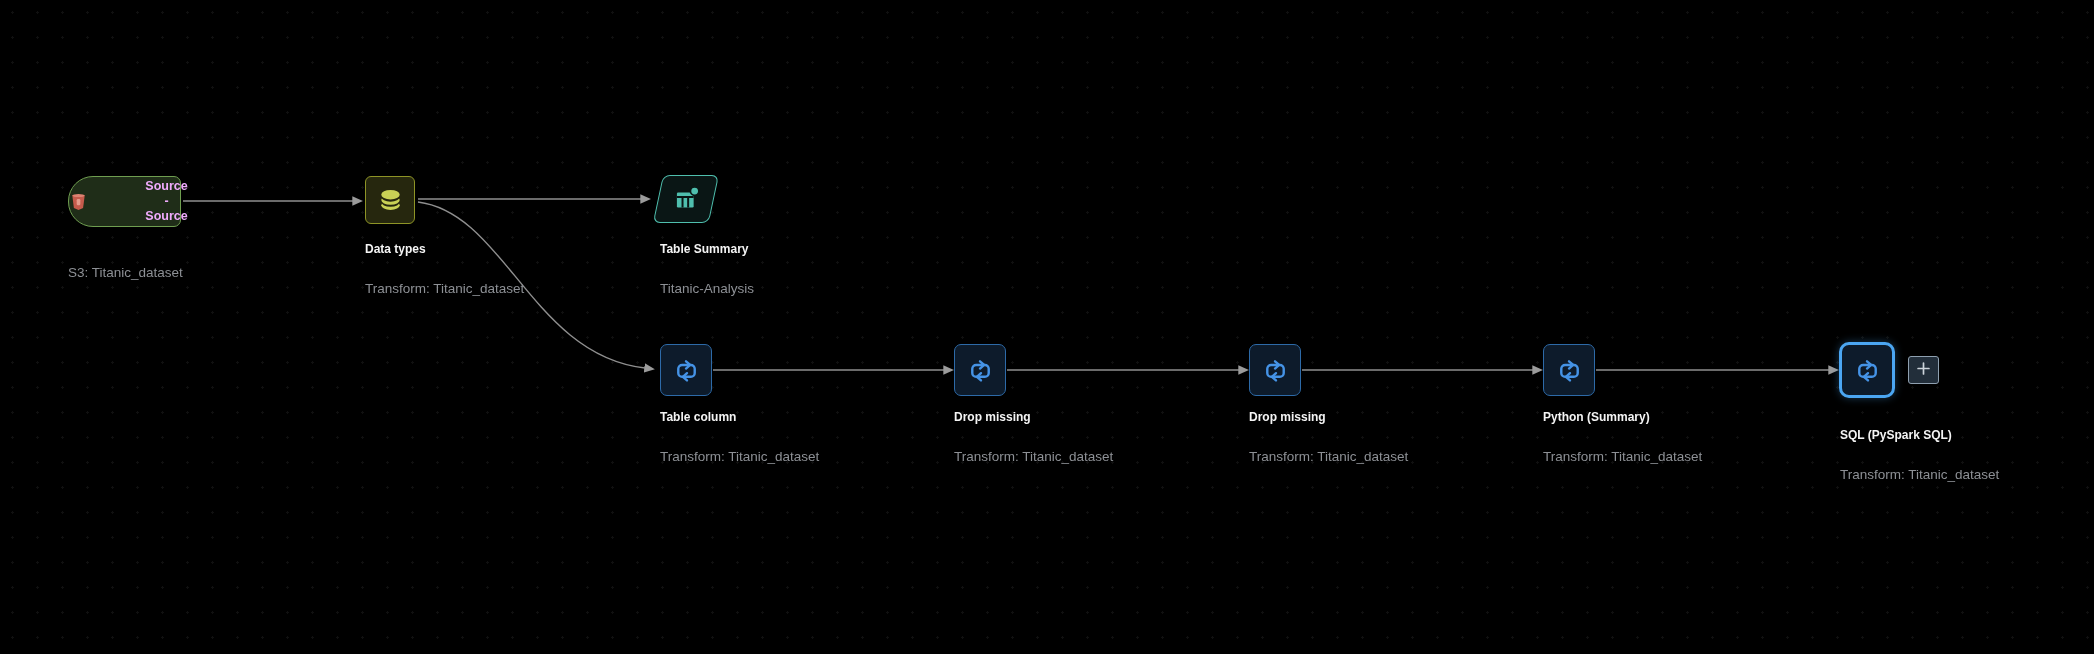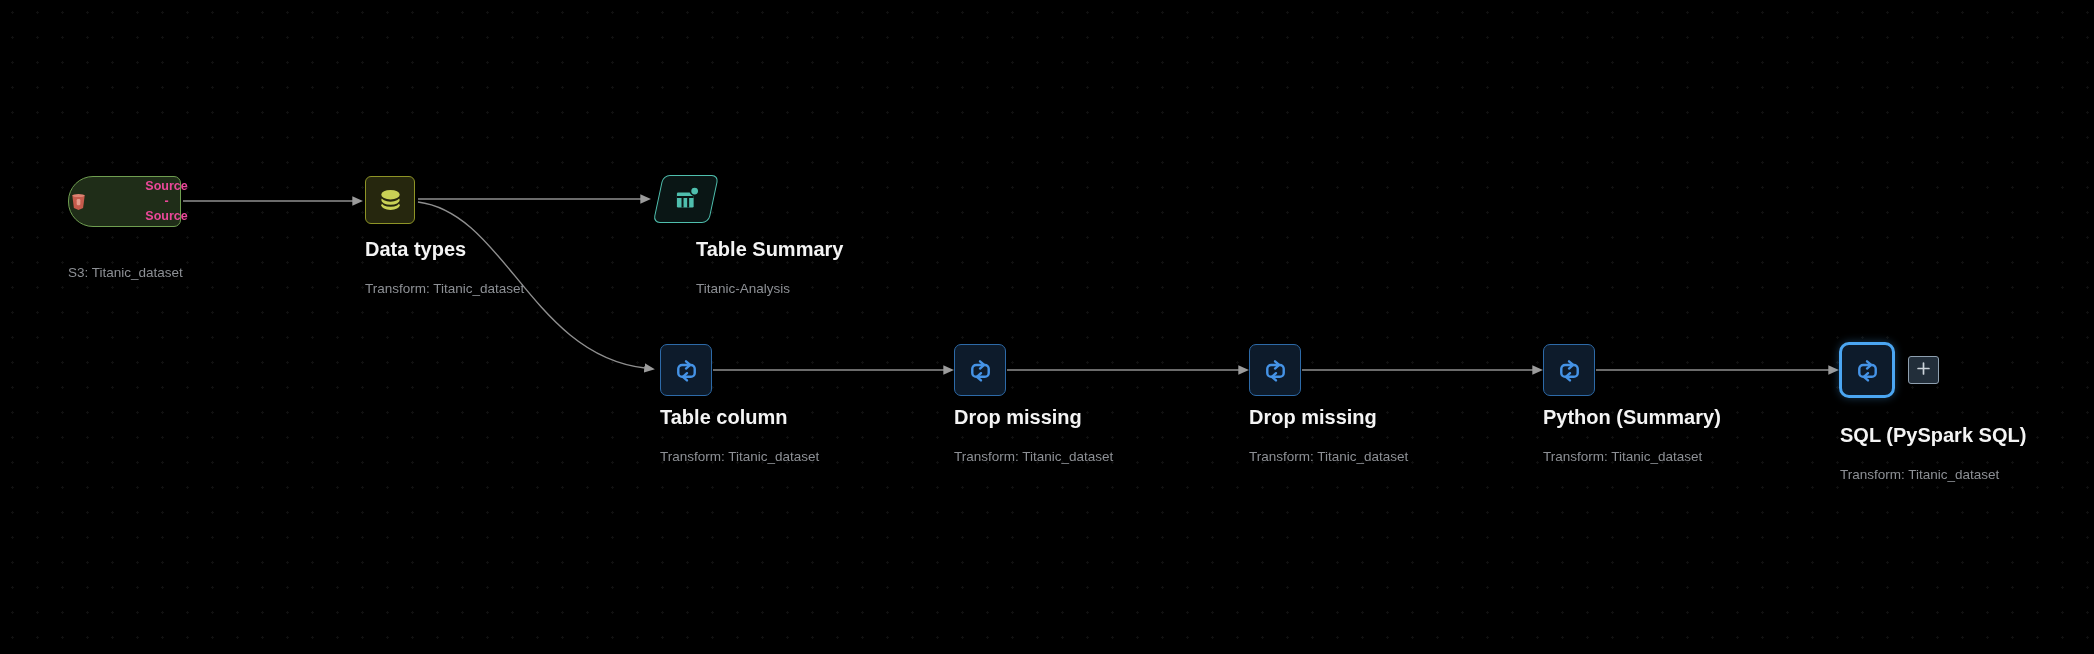--- a/index.html
+++ b/index.html
@@ -18,21 +18,21 @@
   .node{position:absolute;box-sizing:border-box;display:flex;align-items:center;justify-content:center;cursor:pointer;}
   .icon{display:flex;align-items:center;justify-content:center;}
 
   
   .node-source{
     left:68px;top:176px;width:113px;height:51px;
     background:#1f2d18;border:1.5px solid #6f9e50;
     border-radius:25px 7px 7px 25px;
     gap:7px;padding:0 8px 0 14px;
   }
-  .src-title{color:#ec4899;font-size:12.5px;font-weight:700;line-height:15px;text-align:center;flex:1;margin-left:48px;}
+  .src-title{color:#f0abfc;font-size:12.5px;font-weight:700;line-height:15px;text-align:center;flex:1;margin-left:48px;}
 
   
   .node-dtype{
     left:365px;top:176px;width:50px;height:48px;
     background:#26270e;border:1.5px solid #8e9426;border-radius:6px;
   }
 
   
   .node-tsum{
     left:663px;top:175px;width:56px;height:48px;
@@ -63,25 +63,25 @@
   
   .add-btn{
     position:absolute;left:1908px;top:356px;width:31px;height:28px;
     box-sizing:border-box;background:#222e3a;border:1px solid #8fa0b0;border-radius:3px;
     display:flex;align-items:center;justify-content:center;
     color:#ccd3da;cursor:pointer;
   }
 
   
   .node-label{position:absolute;white-space:nowrap;}
-  .node-label .title{color:#f4f4f4;font-size:20px;font-weight:700;line-height:16px;margin-bottom:6px;}
+  .node-label .title{color:#f4f4f4;font-size:12px;font-weight:700;line-height:16px;margin-bottom:6px;}
   .node-label .subtitle{color:#8d9095;font-size:13.5px;font-weight:500;line-height:15px;margin-top:24px;}
   .lbl-source{left:68px;top:241px;}
   .lbl-dtype{left:365px;top:241px;}
-  .lbl-tsum{left:696px;top:241px;}
+  .lbl-tsum{left:660px;top:241px;}
   .lbl-dropcol{left:660px;top:409px;}
   .lbl-dropmiss1{left:954px;top:409px;}
   .lbl-dropmiss2{left:1249px;top:409px;}
   .lbl-python{left:1543px;top:409px;}
   .lbl-sql{left:1840px;top:427px;}
 </style>
 </head>
 <body>
 
 <div class="canvas">

